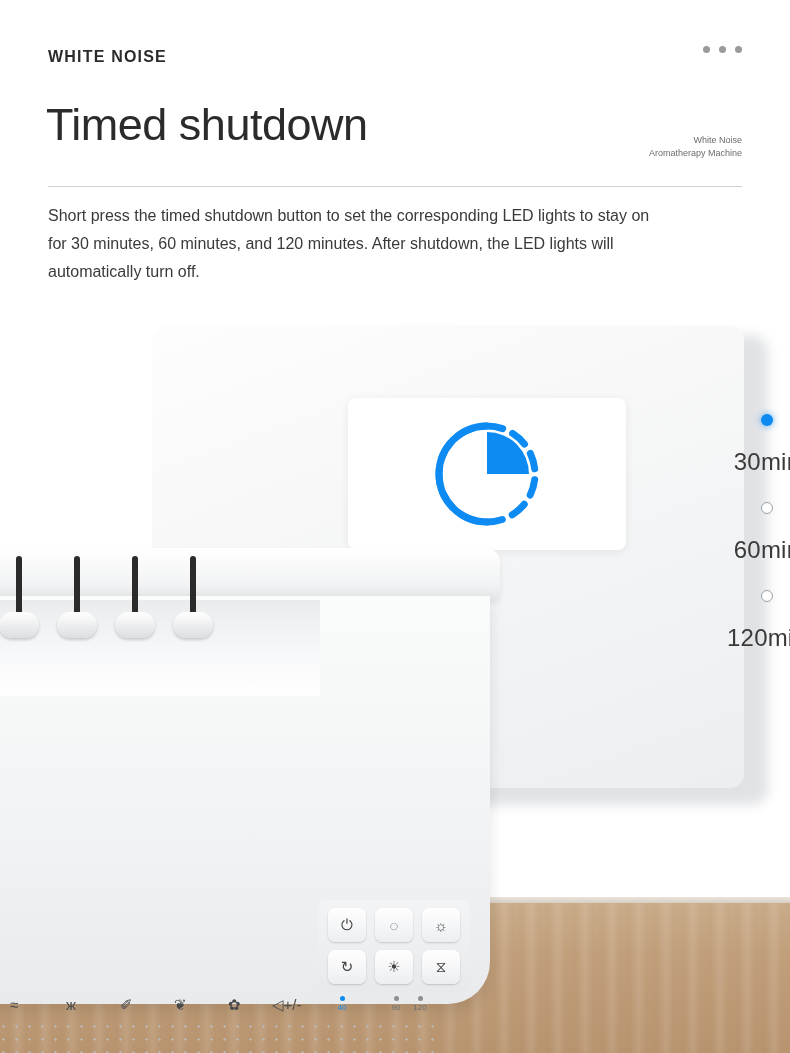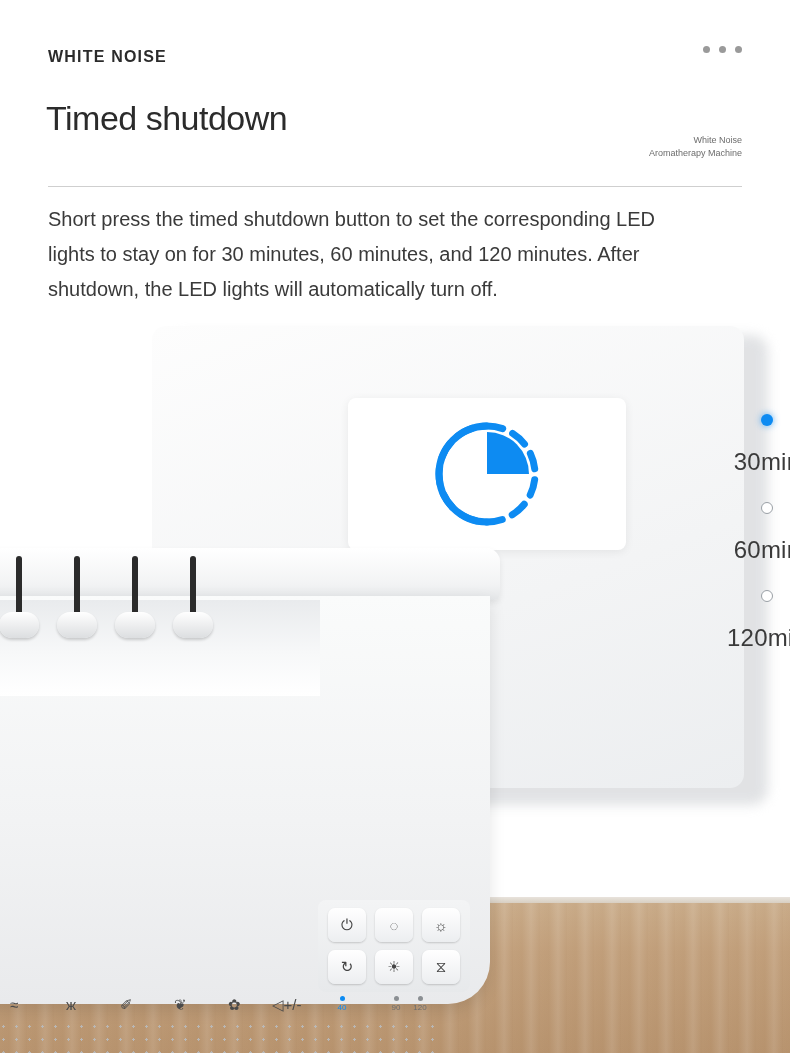--- a/index.html
+++ b/index.html
@@ -46,21 +46,21 @@
     width: 7px;
     height: 7px;
     border-radius: 50%;
     background: #9a9a9a;
   }
 
   .title {
     position: absolute;
     left: 46px;
     top: 100px;
-    font-size: 34px;
+    font-size: 45px;
     font-weight: normal;
     color: #2b2b2b;
     letter-spacing: -0.5px;
     line-height: 1.1;
   }
 
   .brand {
     position: absolute;
     right: 48px;
     top: 134px;
@@ -77,21 +77,21 @@
     width: 694px;
     height: 1px;
     background: #cfcfcf;
   }
 
   .desc {
     position: absolute;
     left: 48px;
     top: 202px;
     width: 610px;
-    font-size: 20px;
+    font-size: 16px;
     line-height: 1.75;
     color: #3a3a3a;
   }
 
   
   .illustration {
     position: absolute;
     left: 0;
     top: 300px;
     width: 790px;

